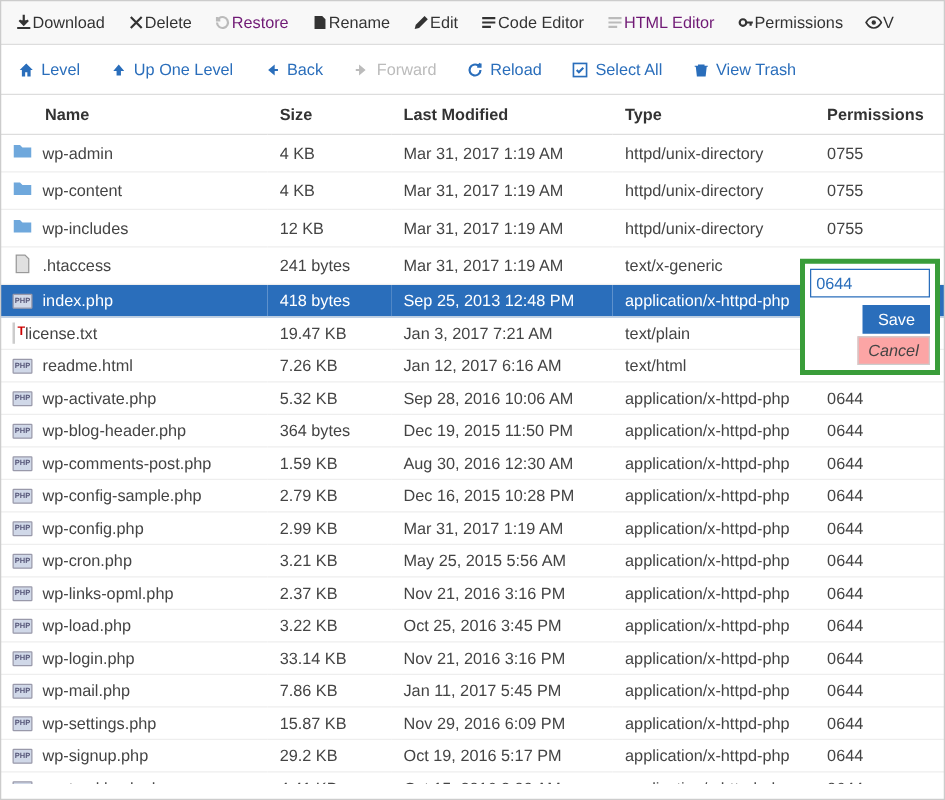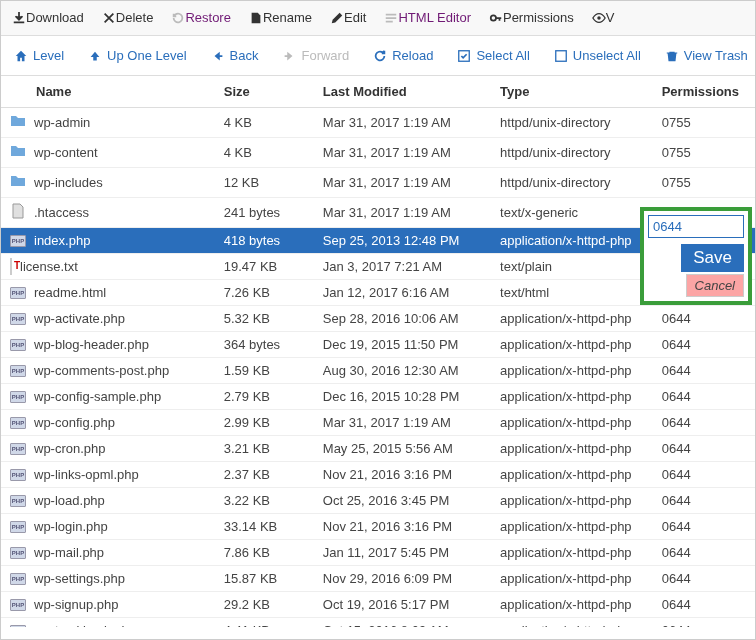--- a/index.html
+++ b/index.html
@@ -20,21 +20,21 @@
 .fcell { display: flex; align-items: center; gap: 8px; }
 .ficon { width: 16px; height: 16px; flex-shrink: 0; }
 .folder-ico { fill: #6fa8dc; }
 .file-ico { fill: #e0e0e0; stroke: #999; }
 .php-badge { width: 16px; height: 12px; background: #d0d8e8; border: 1px solid #99a; font-size: 6px; display: flex; align-items: center; justify-content: center; color: #557; font-weight: bold; border-radius: 1px; }
 .txt-ico { width: 16px; height: 16px; background: #fff; border: 1px solid #ccc; position: relative; }
 .txt-ico::before { content: "T"; position: absolute; top: 1px; left: 3px; color: #c00; font-weight: bold; font-size: 10px; }
 .perm-editor { position: absolute; top: 207px; right: 4px; width: 112px; border: 4px solid #3a9d3a; background: #fff; padding: 4px; z-index: 10; }
 .perm-input { width: 100%; padding: 3px 4px; border: 1px solid #2a6ebb; font-size: 13px; color: #2a6ebb; margin-bottom: 6px; outline: none; }
 .perm-btns { display: flex; flex-direction: column; align-items: flex-end; gap: 2px; }
-.perm-save { background: #2a6ebb; color: #fff; border: none; padding: 4px 12px; font-size: 17px; cursor: pointer; }
+.perm-save { background: #2a6ebb; color: #fff; border: none; padding: 4px 12px; font-size: 13px; cursor: pointer; }
 .perm-cancel { background: #fca5a5; color: #444; border: 1px solid #ccc; padding: 3px 8px; font-size: 13px; cursor: pointer; font-style: italic; }
 .col-name { width: 205px; padding-left: 36px !important; margin-left: 20px; }
 .col-size { width: 95px; }
 .col-mod { width: 170px; }
 .col-type { width: 155px; }
 .col-perm { width: 100px; }
 td.col-name { padding-left: 10px !important; }
 </style>
 </head>
 <body>
@@ -73,20 +73,28 @@
       <span>Rename</span>
     </div>
   <div class="tb-btn">
       <span class="ico">
         <svg viewBox="0 0 16 16" width="14" height="14">
           <path fill="#333" d="M11 2l3 3-8 8-4 1 1-4z"></path>
         </svg>
       </span>
       <span>Edit</span>
     </div>
+  <div class="tb-btn">
+      <span class="ico">
+        <svg viewBox="0 0 16 16" width="14" height="14">
+          <path fill="#333" d="M2 3h12v2H2zM2 7h12v2H2zM2 11h8v2H2z"></path>
+        </svg>
+      </span>
+      <span>Code Editor</span>
+    </div>
   <div class="tb-btn disabled">
       <span class="ico">
         <svg viewBox="0 0 16 16" width="14" height="14">
           <path fill="#bbb" d="M2 3h12v2H2zM2 7h12v2H2zM2 11h8v2H2z"></path>
         </svg>
       </span>
       <span>HTML Editor</span>
     </div>
   <div class="tb-btn">
       <span class="ico">
@@ -150,28 +158,20 @@
       <span>Reload</span>
     </div>
   <div class="nav-btn">
       <span class="ico">
         <svg viewBox="0 0 16 16" width="14" height="14">
           <rect x="2" y="2" width="12" height="12" fill="none" stroke="#2a6ebb" stroke-width="1.5"></rect>
           <path stroke="#2a6ebb" stroke-width="2" fill="none" d="M5 8l2 2 4-4"></path>
         </svg>
       </span>
       <span>Select All</span>
-    </div>
-  <div class="nav-btn">
-      <span class="ico">
-        <svg viewBox="0 0 16 16" width="14" height="14">
-          <rect x="2" y="2" width="12" height="12" fill="none" stroke="#2a6ebb" stroke-width="1.5"></rect>
-        </svg>
-      </span>
-      <span>Unselect All</span>
     </div>
   <div class="nav-btn">
       <span class="ico">
         <svg viewBox="0 0 16 16" width="14" height="14">
           <path fill="#2a6ebb" d="M3 5h10l-1 9H4zM5 3h6v2H5zM2 4h12v1H2z"></path>
         </svg>
       </span>
       <span>View Trash</span>
     </div>
 

